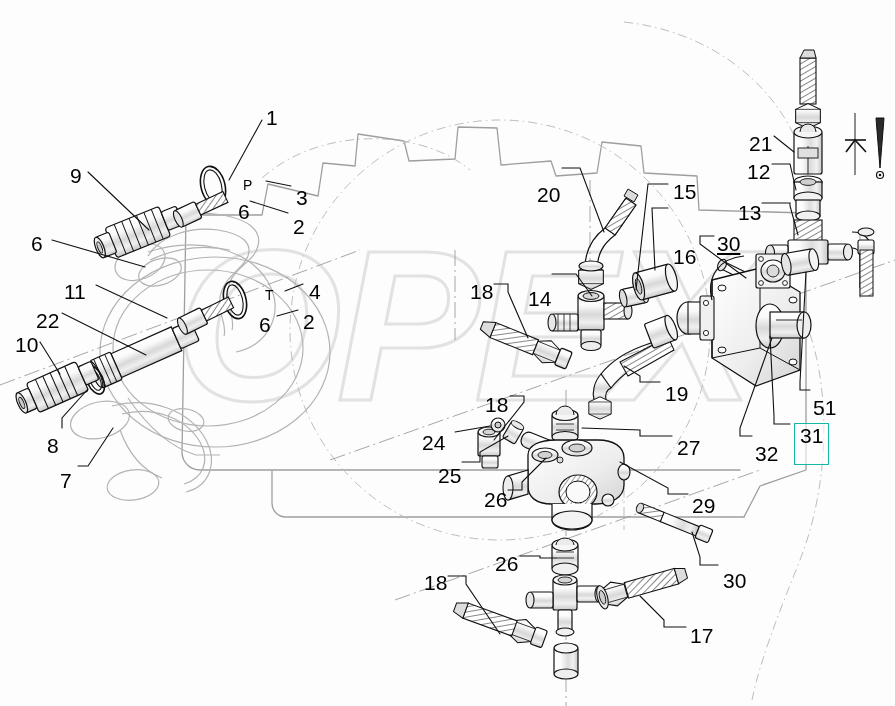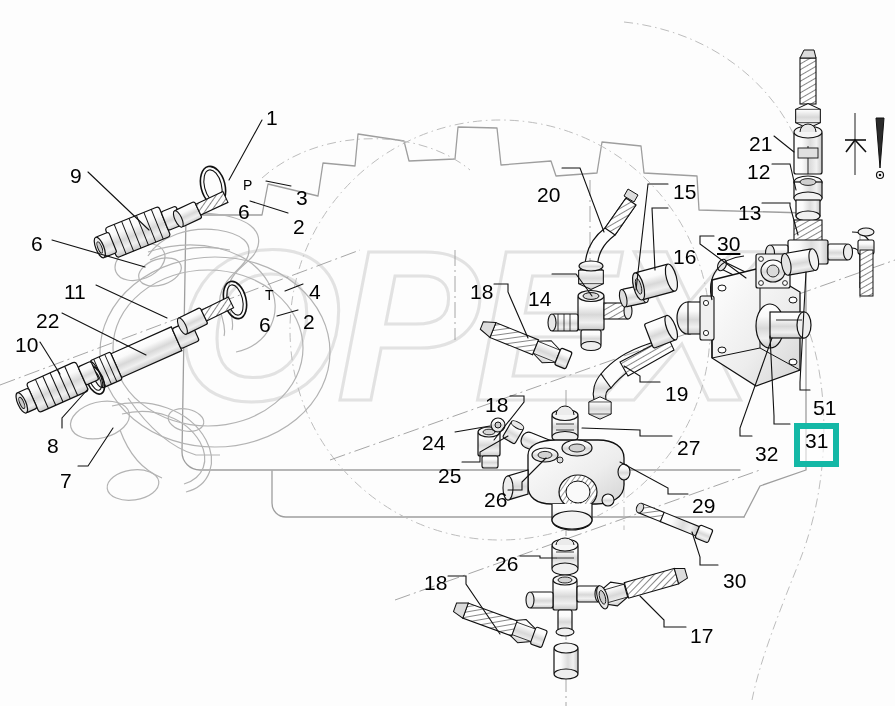--- a/index.html
+++ b/index.html
@@ -22,22 +22,22 @@
     font-family:"Liberation Sans", sans-serif;
     font-size:21px;
     font-weight:400;
     color:#000;
     line-height:1;
     white-space:nowrap;
     letter-spacing:0px;
   }
   .callout.small{font-size:14px;}
   .boxed{
-    border:6px solid #14b8a6;
-    padding:1px 5px 10px 5px;
+    border:1px solid #14b8a6;
+    padding:1px 5px 18px 5px;
     background:rgba(255,255,255,0.6);
   }
 </style>
 </head>
 <body>
 
 <div id="stage">
 
   <svg width="895" height="706" viewBox="0 0 895 706">
 

